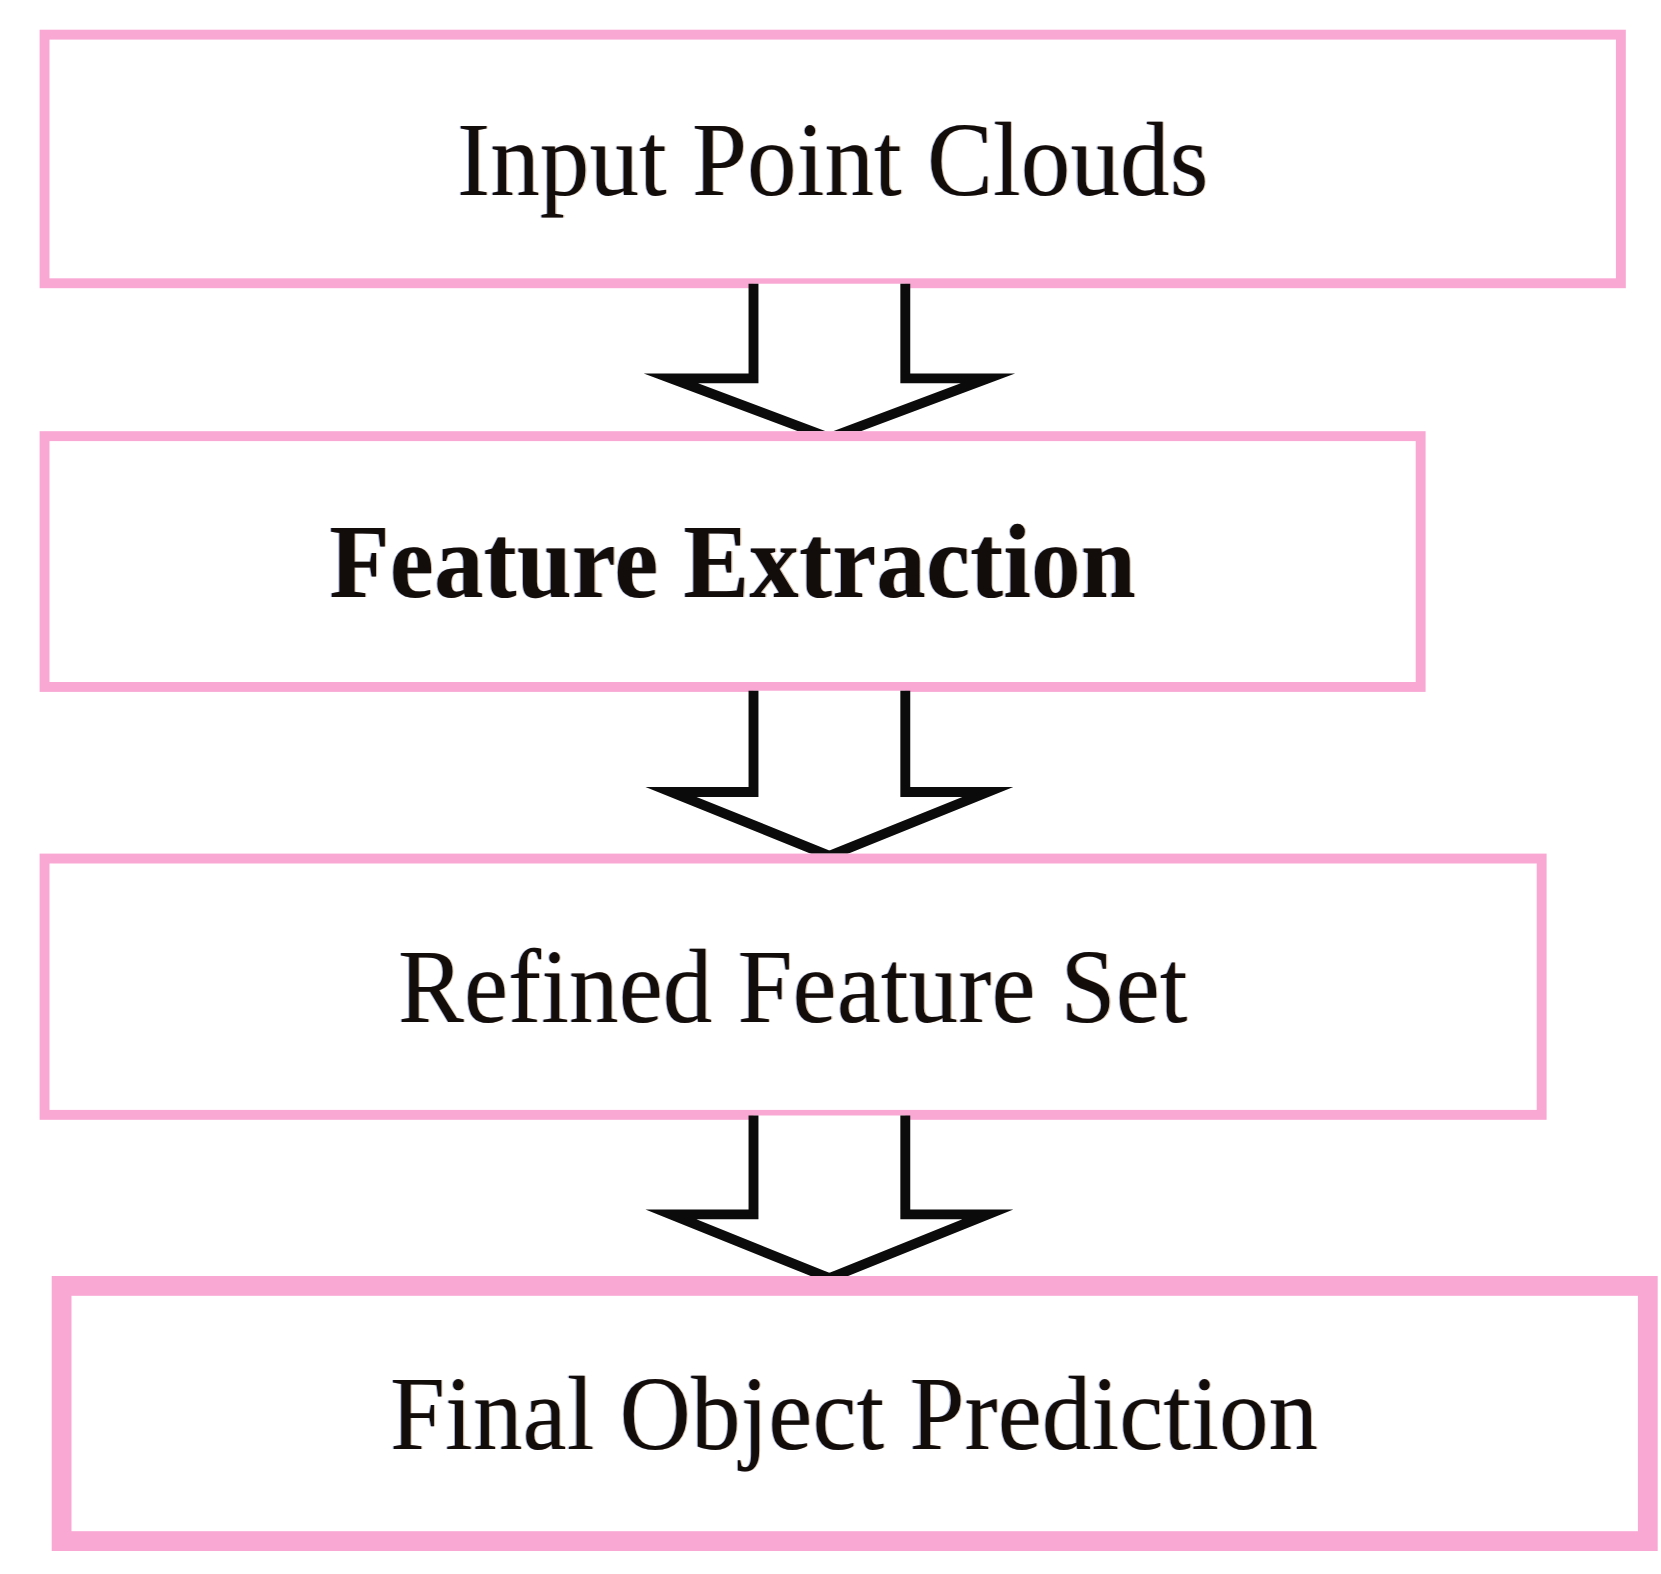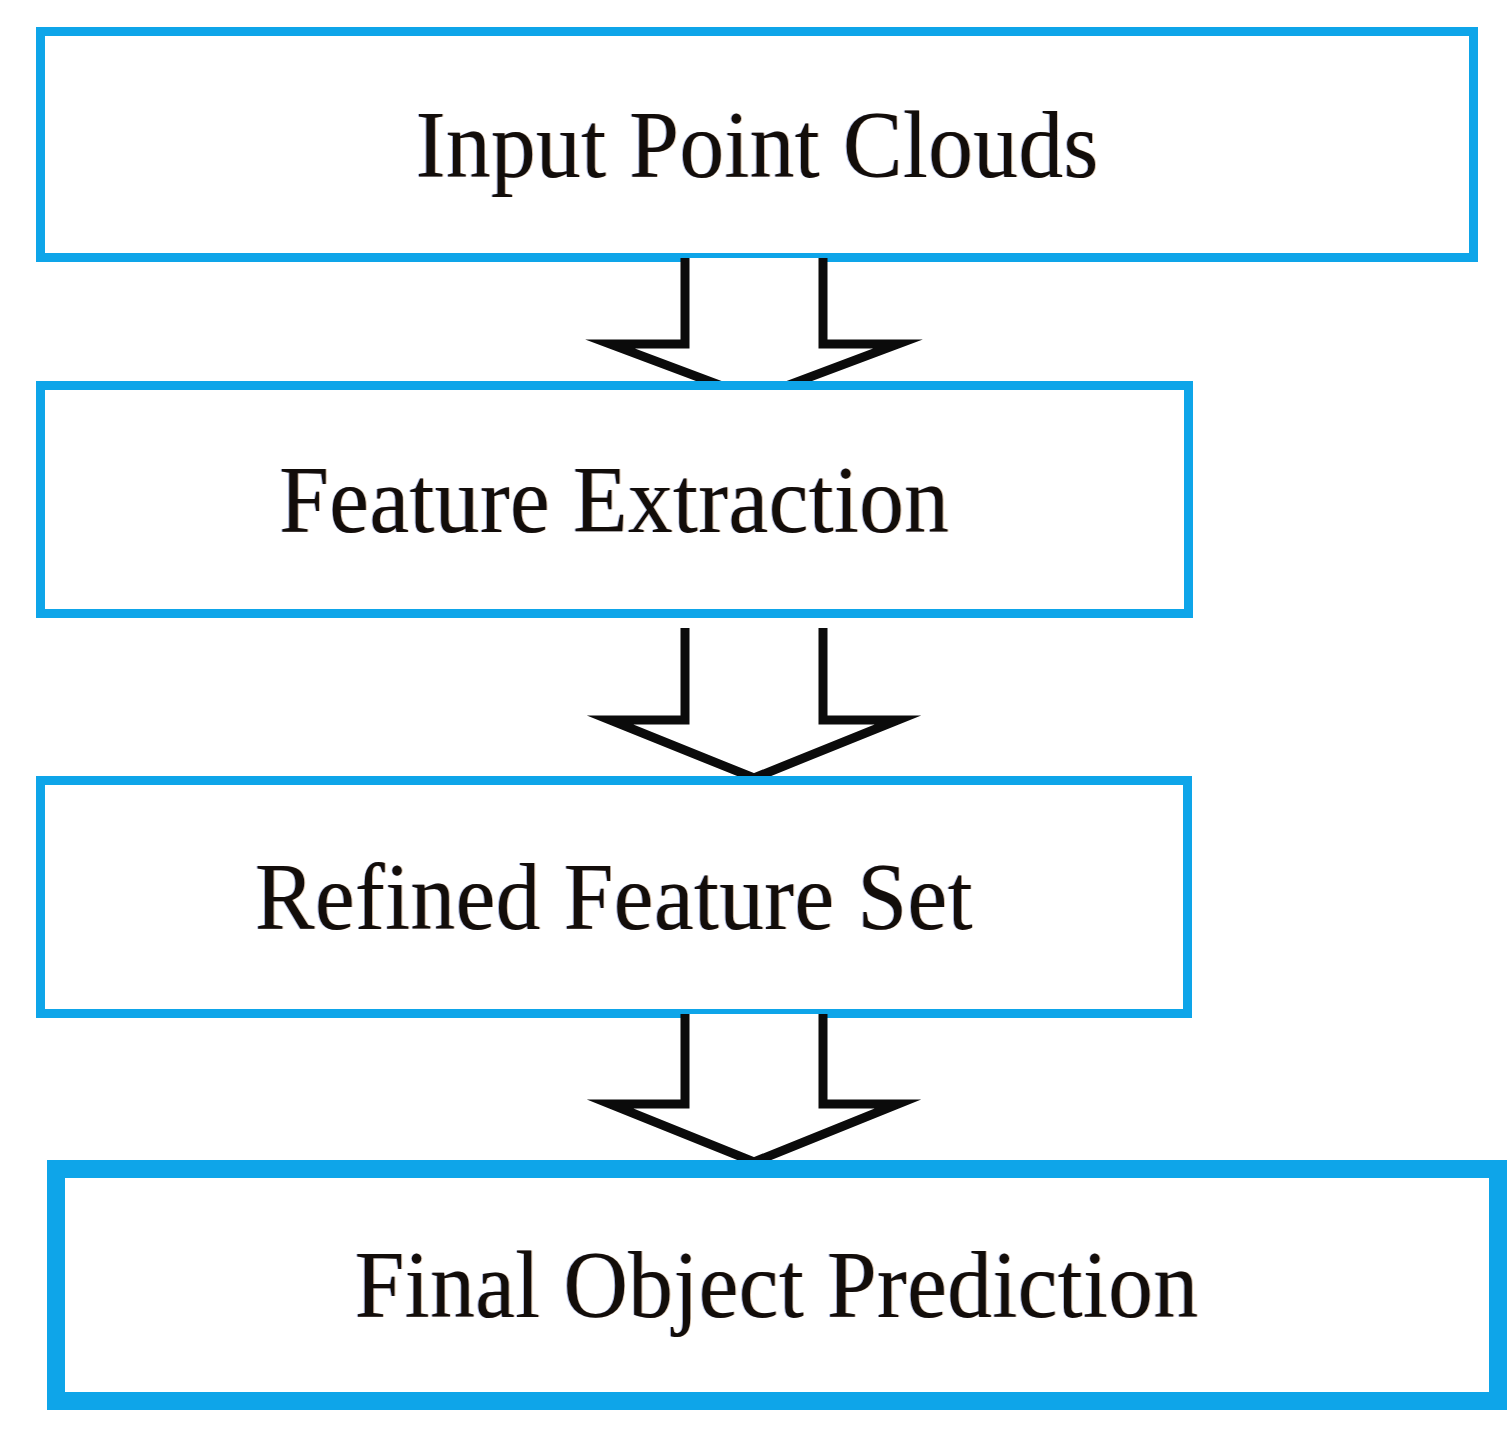--- a/index.html
+++ b/index.html
@@ -17,21 +17,21 @@
     height: 1431px;
     background: #ffffff;
     overflow: hidden;
   }
 
   
   .flow-box {
     position: absolute;
     box-sizing: border-box;
     background: #ffffff;
-    border: 9px solid #0ea5e9;
+    border: 9px solid #f9a8d4;
     display: flex;
     align-items: center;
     justify-content: center;
   }
   .flow-box.thick {
     border-width: 18px;
   }
   
   .flow-box::after {
     content: "";
@@ -83,37 +83,37 @@
       <path d="M 85 0
                L 85 86
                L 10 86
                L 154 140
                L 298 86
                L 223 86
                L 223 0" fill="#ffffff" stroke="#0b0b0b" stroke-width="9" stroke-linejoin="miter" stroke-miterlimit="10"></path>
     </svg>
   </div>
 
-  <div class="flow-box" style="left:36px; top:381px; width:1157px; height:237px;">
+  <div class="flow-box" style="left:36px; top:392px; width:1260px; height:237px;font-weight:bold;">
     <span class="box-label">Feature Extraction</span>
   </div>
 
   <div class="block-arrow" style="left:600px; top:628px; width:310px; height:152px;">
     <svg width="310" height="152" viewBox="0 0 310 152" aria-hidden="true">
       <path d="M 85 0
                L 85 92
                L 10 92
                L 154 150
                L 298 92
                L 223 92
                L 223 0" fill="#ffffff" stroke="#0b0b0b" stroke-width="9" stroke-linejoin="miter" stroke-miterlimit="10"></path>
     </svg>
   </div>
 
-  <div class="flow-box" style="left:36px; top:776px; width:1156px; height:242px;text-align:right;">
+  <div class="flow-box" style="left:36px; top:776px; width:1370px; height:242px;text-align:right;">
     <span class="box-label">Refined Feature Set</span>
   </div>
 
   <div class="block-arrow" style="left:600px; top:1014px; width:310px; height:150px;">
     <svg width="310" height="150" viewBox="0 0 310 150" aria-hidden="true">
       <path d="M 85 0
                L 85 90
                L 10 90
                L 154 148
                L 298 90

